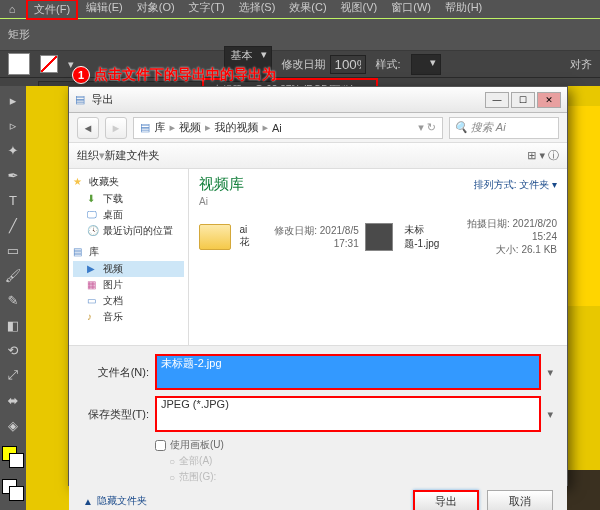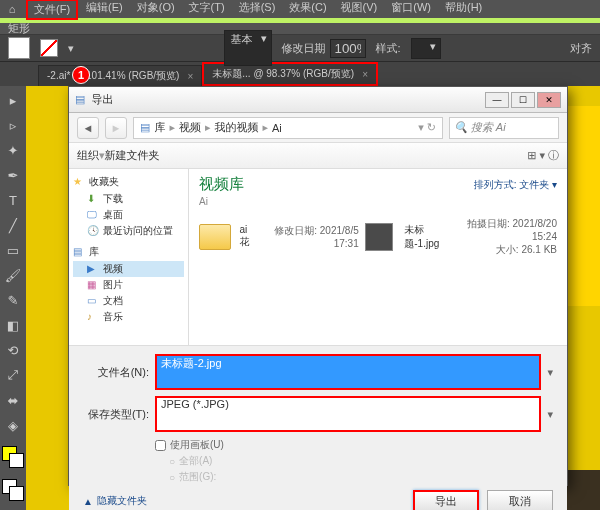--- a/index.html
+++ b/index.html
@@ -2,21 +2,21 @@
 <html><head>
 <meta charset="utf-8">
 <style>
 *{margin:0;padding:0;box-sizing:border-box;font-family:"Microsoft YaHei",Arial,sans-serif}
 body{width:600px;height:510px;background:#4a4a4a;overflow:hidden;position:relative;font-size:11px}
 .top{background:#535353;height:18px;display:flex;align-items:center;color:#ccc;padding-left:4px}
 .home{width:16px;height:16px;display:flex;align-items:center;justify-content:center;margin-right:6px}
 .menu{display:flex;gap:2px}
 .menu span{padding:1px 6px;color:#ccc}
 .menu span.hl{border:2px solid red}
-.sub{background:#535353;height:16px;display:flex;align-items:center;color:#ccc;padding-left:8px;border-top:5px solid #bef264}
+.sub{background:#535353;height:32px;display:flex;align-items:center;color:#ccc;padding-left:8px;border-top:1px solid #bef264}
 .opt{background:#434343;height:28px;display:flex;align-items:center;padding-left:8px;gap:10px;color:#ccc;border-top:1px solid #3a3a3a;border-bottom:1px solid #2a2a2a}
 .swatch{width:22px;height:22px;background:#fff;border:1px solid #888}
 .bo{width:18px;height:18px;background:linear-gradient(135deg,#fff 45%,red 45%,red 55%,#fff 55%);border:1px solid #888}
 .dd{background:#2a2a2a;padding:1px 18px 18px 6px;border:1px solid #222;color:#ccc;position:relative}
 .dd::after{content:"▾";position:absolute;right:4px;color:#ccc}
 .opa{display:flex;align-items:center;gap:4px}
 .opa input{width:36px;background:#3a3a3a;border:1px solid #222;color:#ccc;padding:1px 4px}
 .tabs{background:#434343;height:24px;display:flex;align-items:flex-end;padding-left:38px;gap:0;color:#ccc}
 .tab{padding:3px 8px;background:#3a3a3a;border:1px solid #2a2a2a;border-bottom:none;font-size:10px;display:flex;align-items:center;gap:4px}
 .tab .x{margin-left:4px;color:#999}
@@ -161,20 +161,21 @@
 
 </div>
 
 <div class="canvas">
   <div class="ylw"></div>
   <div class="dark">✦✧✦</div>
 </div>
 
 <div class="ann" style="left:72px;top:66px">
     <div class="num">1</div>
+    <span class="t">点击文件下的导出中的导出为</span>
   </div>
 <div class="ann" style="left:188px;top:274px">
     <div class="num">2</div>
     <span class="t">输入框中输入名称</span>
   </div>
 <div class="arrow" style="left:225px;top:292px;height:48px"></div>
 <div class="ann" style="left:200px;top:426px">
     <div class="num">3</div>
     <span class="t">选择保存格式</span>
   </div>

